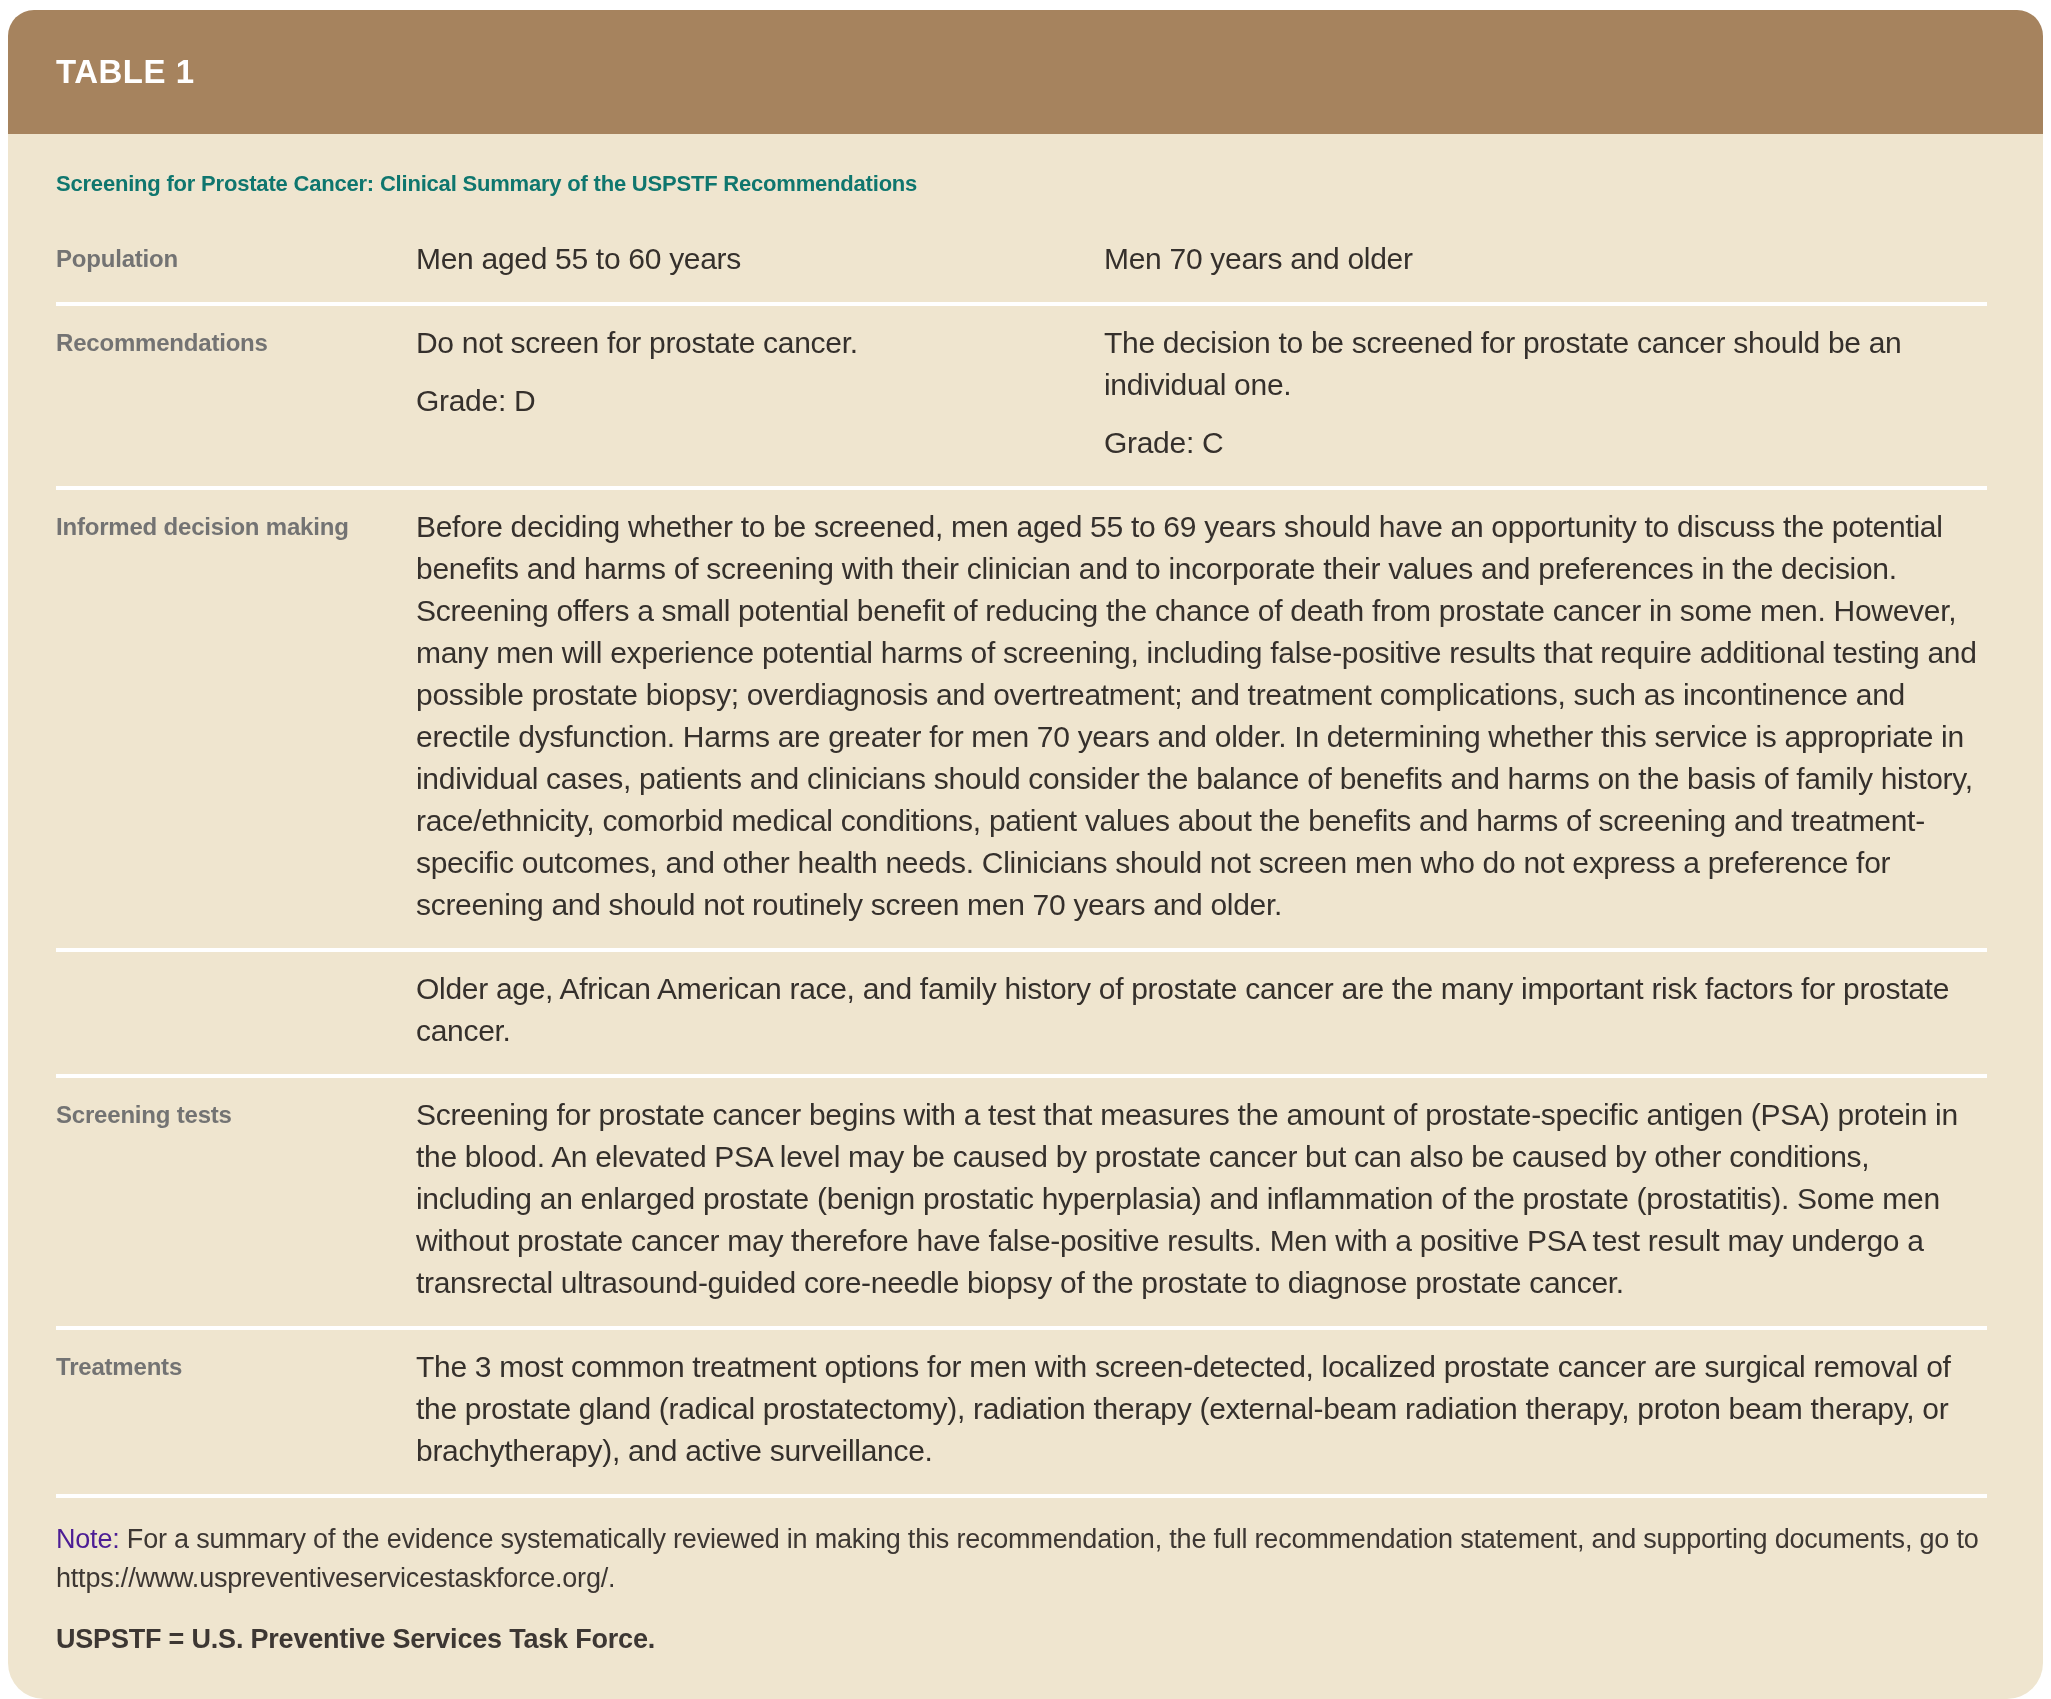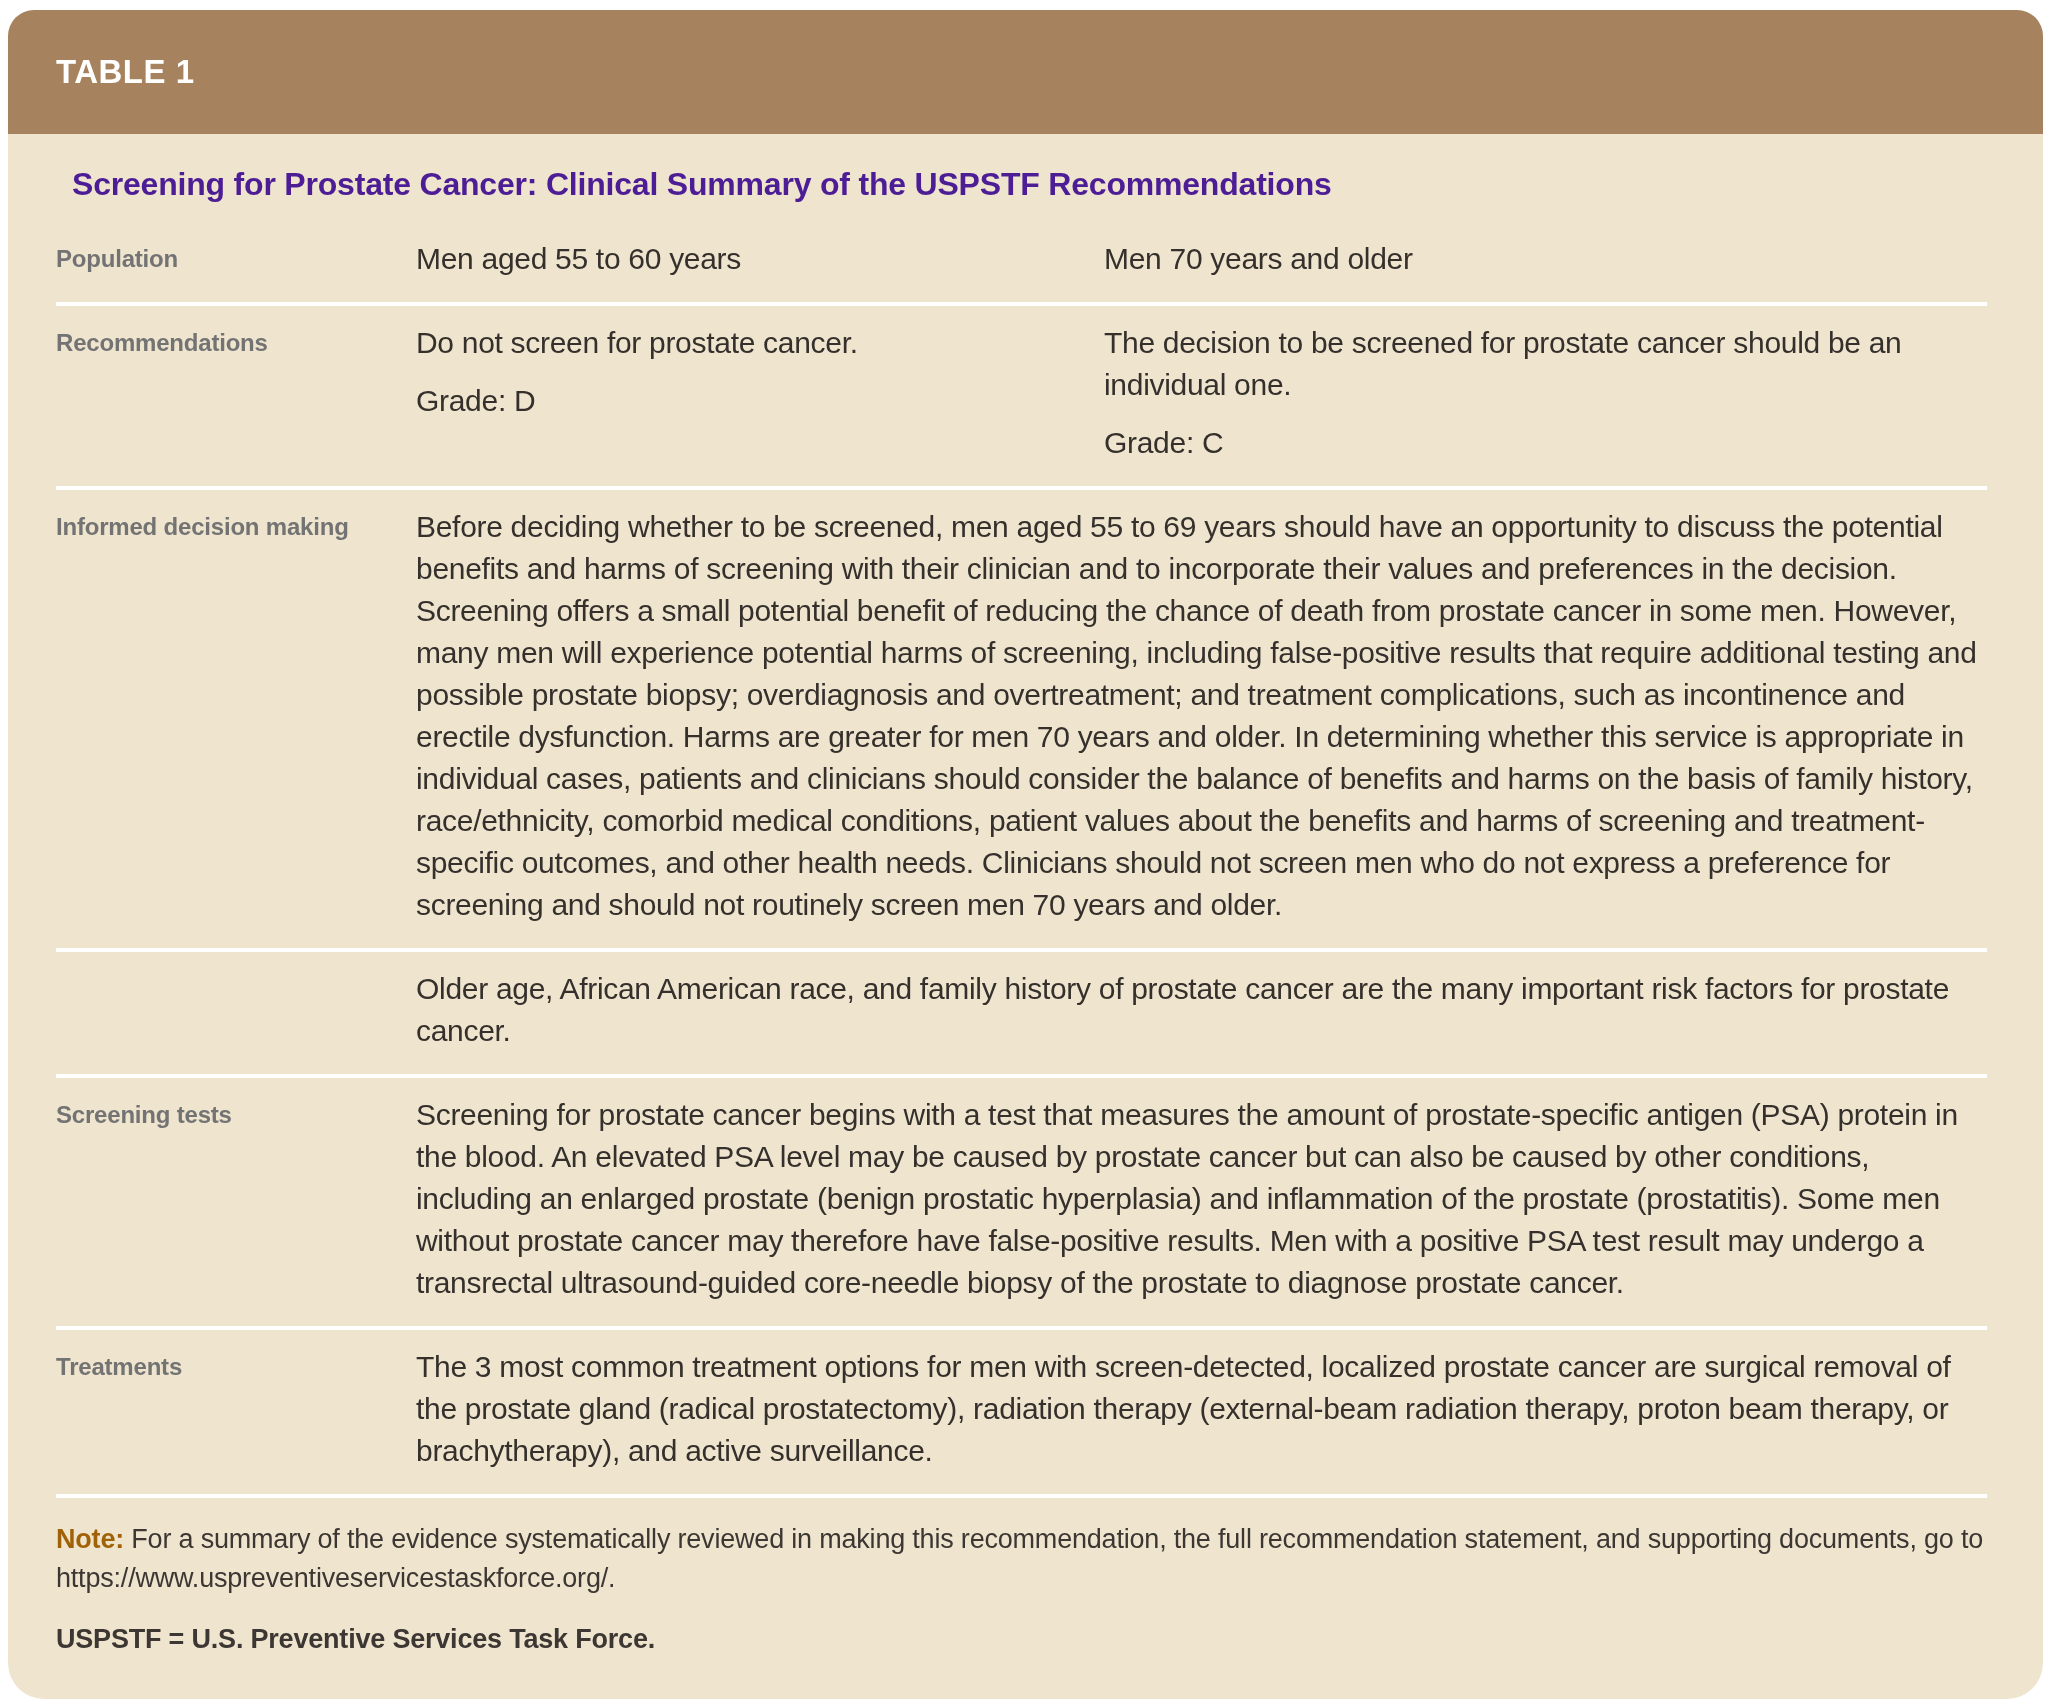--- a/index.html
+++ b/index.html
@@ -28,25 +28,25 @@
     font-weight: bold;
     letter-spacing: 0.5px;
   }
   .card-body {
     background: #efe5cf;
     border-radius: 0 0 36px 36px;
     padding: 24px 56px 40px 48px;
     color: #35302c;
   }
   .table-title {
-    color: #4c1d95;
-    font-size: 32px;
+    color: #0f766e;
+    font-size: 22px;
     font-weight: bold;
     line-height: 44px;
-    margin: 4px 0 16px 16px;
+    margin: 4px 0 16px 0;
     letter-spacing: -0.2px;
   }
   .row {
     display: grid;
     grid-template-columns: 360px 688px 1fr;
     border-bottom: 4px solid #ffffff;
     padding: 16px 0 22px 0;
   }
   .row-label {
     color: #737373;
@@ -64,21 +64,21 @@
   }
   .cell-wide { grid-column: 2 / 4; padding-right: 0; }
   .grade { margin-top: 16px; }
   .note-block {
     padding-top: 22px;
     font-size: 27px;
     line-height: 39px;
     color: #3d3733;
     letter-spacing: -0.2px;
   }
-  .note-label { font-weight: bold; color: #a16207; }
+  .note-label { font-weight: normal; color: #4c1d95; }
   .abbreviation { margin-top: 22px; font-weight: bold; }
 </style>
 </head>
 <body>
 
 <div class="card">
 
   <div class="card-header">
     <span class="table-tag">TABLE 1</span>
   </div>

